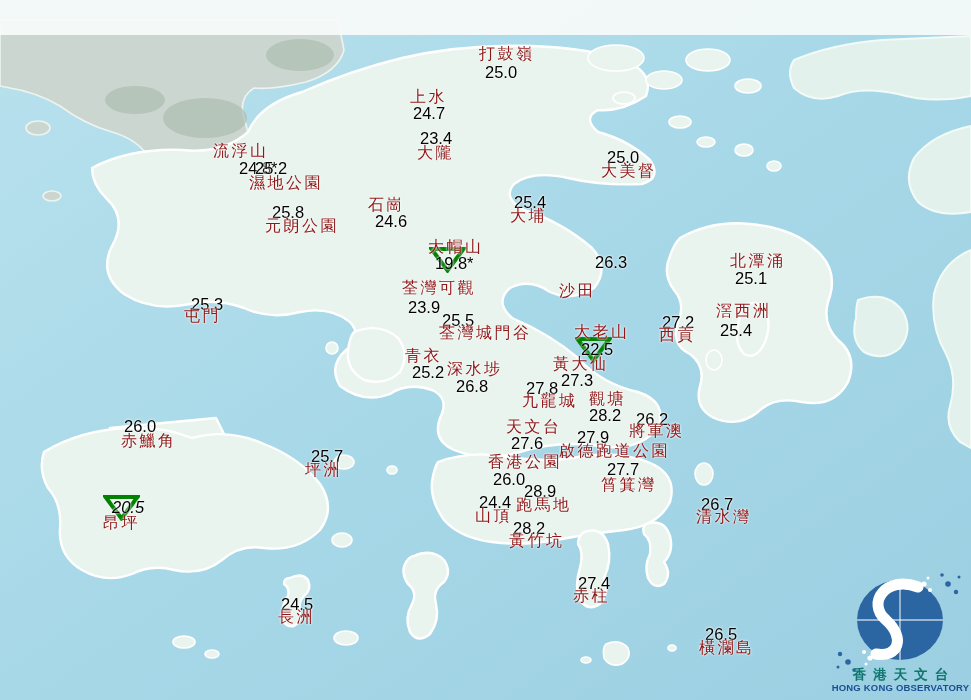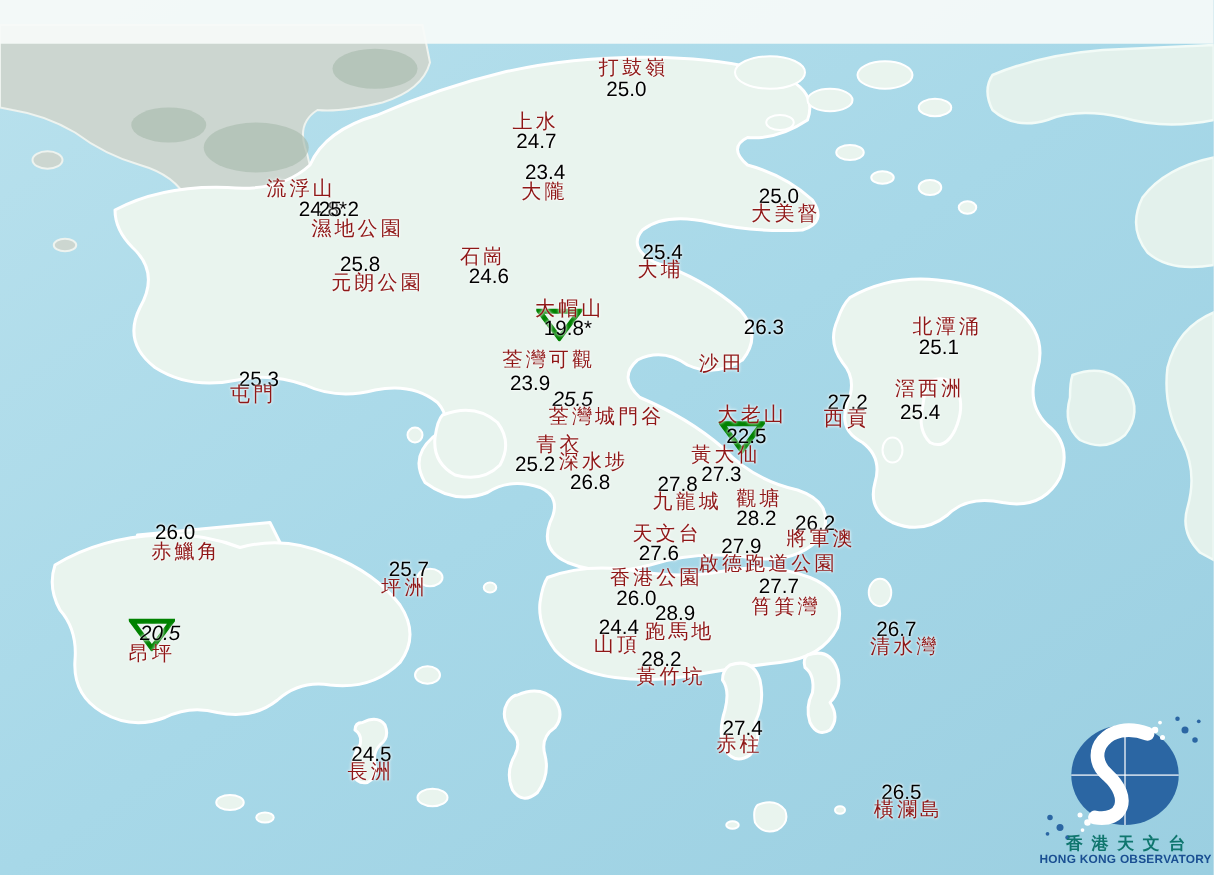--- a/index.html
+++ b/index.html
@@ -130,33 +130,33 @@
       <div class="val" style="left: 435px; top: 255px;">19.8*</div>
       <div class="stn" style="left: 428px; top: 239px;">大帽山</div>
       <div class="val" style="left: 735px; top: 270px;">25.1</div>
       <div class="stn" style="left: 730px; top: 253px;">北潭涌</div>
       <div class="val" style="left: 408px; top: 299px;">23.9</div>
       <div class="stn" style="left: 402px; top: 280px;">荃灣可觀</div>
       <div class="val" style="left: 565px; top: 254px; margin-left: 30px;">26.3</div>
       <div class="stn" style="left: 559px; top: 283px;">沙田</div>
       <div class="val" style="left: 191px; top: 296px;">25.3</div>
       <div class="stn" style="left: 184px; top: 308px;">屯門</div>
-      <div class="val" style="left: 442px; top: 312px; font-style: italic;">25.5</div>
+      <div class="val" style="left: 442px; top: 312px;">25.5</div>
       <div class="stn" style="left: 439px; top: 325px;">荃灣城門谷</div>
       <div class="val" style="left: 662px; top: 314px;">27.2</div>
       <div class="stn" style="left: 659px; top: 327px;">西貢</div>
       <div class="val" style="left: 720px; top: 322px;">25.4</div>
       <div class="stn" style="left: 716px; top: 303px;">滘西洲</div>
       <div class="tri" style="left: 575px; top: 336px;"><svg width="37" height="27" viewBox="0 0 37 27">
           <path d="M2.5,3 L34.5,3 L18.5,24.5 Z" fill="none" stroke="#008200" stroke-width="4"></path>
         </svg></div>
       <div class="val" style="left: 581px; top: 341px;">22.5</div>
       <div class="stn" style="left: 574px; top: 324px;">大老山</div>
       <div class="val" style="left: 412px; top: 364px;">25.2</div>
-      <div class="stn" style="left: 405px; top: 348px; margin-left: 24px;">青衣</div>
+      <div class="stn" style="left: 405px; top: 348px;">青衣</div>
       <div class="val" style="left: 561px; top: 372px;">27.3</div>
       <div class="stn" style="left: 553px; top: 356px;">黃大仙</div>
       <div class="val" style="left: 456px; top: 378px;">26.8</div>
       <div class="stn" style="left: 447px; top: 361px;">深水埗</div>
       <div class="val" style="left: 526px; top: 380px;">27.8</div>
       <div class="stn" style="left: 522px; top: 393px;">九龍城</div>
       <div class="val" style="left: 589px; top: 407px;">28.2</div>
       <div class="stn" style="left: 589px; top: 391px;">觀塘</div>
       <div class="val" style="left: 124px; top: 418px;">26.0</div>
       <div class="stn" style="left: 121px; top: 433px;">赤鱲角</div>

